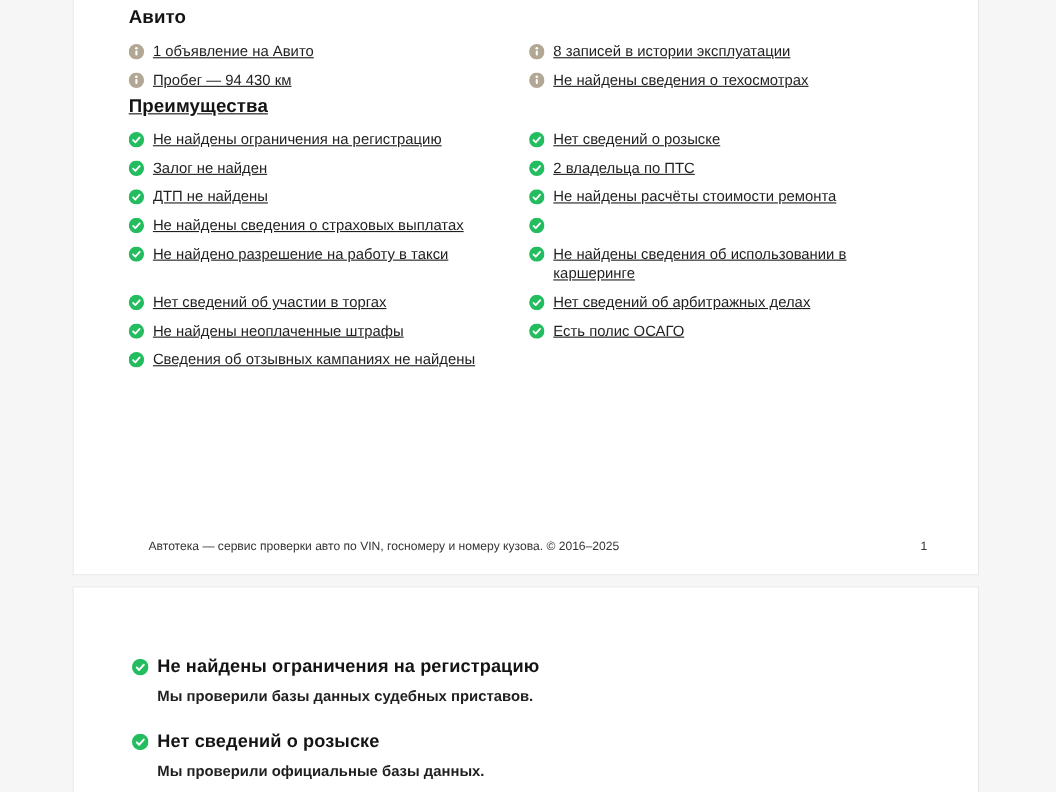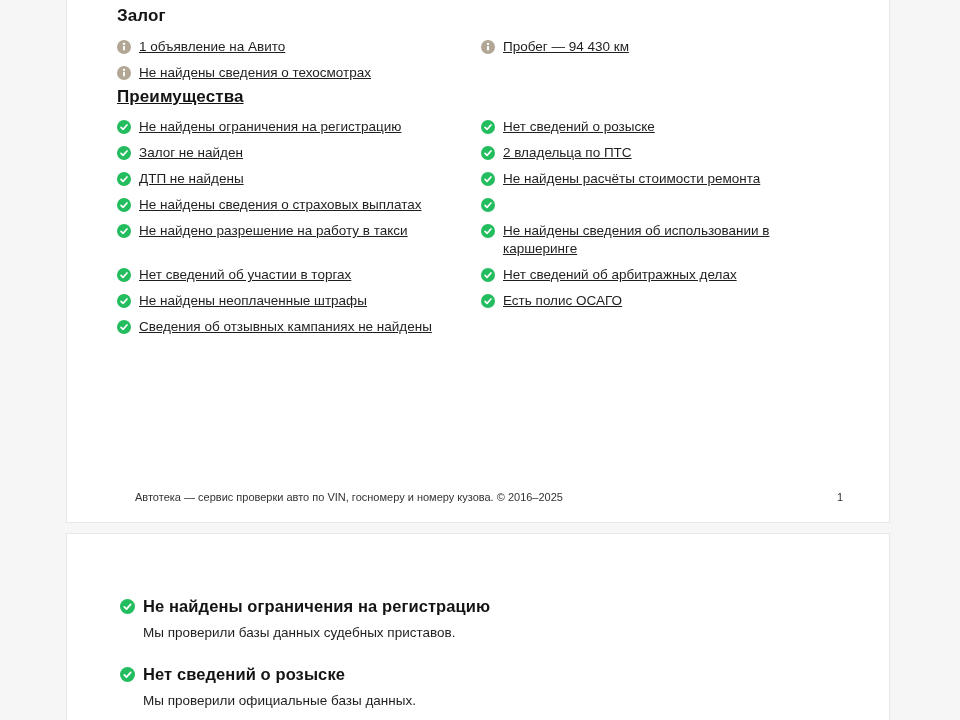--- a/index.html
+++ b/index.html
@@ -87,41 +87,49 @@
     line-height: 20px;
     font-weight: 700;
     color: #141414;
     letter-spacing: .1px;
   }
   .entry-desc {
     margin-top: 8px;
     margin-left: 23px;
     font-size: 13.5px;
     line-height: 18px;
-    font-weight: 400;
+    font-weight: 700;
     color: #1f1f1f;
   }
 </style>
 </head>
 <body>
 
 <div class="viewer">
 
   <section class="page page1">
 
-    <h2 class="section-title">Залог</h2>
+    <h2 class="section-title">Авито</h2>
 
     <div class="grid misc-grid">
       <div class="item col-left">
         <svg class="ic" width="14" height="14" viewBox="0 0 16 16">
             <circle cx="8" cy="8" r="8" fill="#b2a795"></circle>
             <circle cx="8" cy="4.4" r="1.4" fill="#fff"></circle>
             <rect x="6.9" y="6.7" width="2.2" height="5.2" rx="1.1" fill="#fff"></rect>
           </svg>
         <span class="txt">1 объявление на Авито</span>
+      </div>
+      <div class="item col-right">
+        <svg class="ic" width="14" height="14" viewBox="0 0 16 16">
+            <circle cx="8" cy="8" r="8" fill="#b2a795"></circle>
+            <circle cx="8" cy="4.4" r="1.4" fill="#fff"></circle>
+            <rect x="6.9" y="6.7" width="2.2" height="5.2" rx="1.1" fill="#fff"></rect>
+          </svg>
+        <span class="txt">8 записей в истории эксплуатации</span>
       </div>
       <div class="item col-left">
         <svg class="ic" width="14" height="14" viewBox="0 0 16 16">
             <circle cx="8" cy="8" r="8" fill="#b2a795"></circle>
             <circle cx="8" cy="4.4" r="1.4" fill="#fff"></circle>
             <rect x="6.9" y="6.7" width="2.2" height="5.2" rx="1.1" fill="#fff"></rect>
           </svg>
         <span class="txt">Пробег — 94 430 км</span>
       </div>
       <div class="item col-right">

